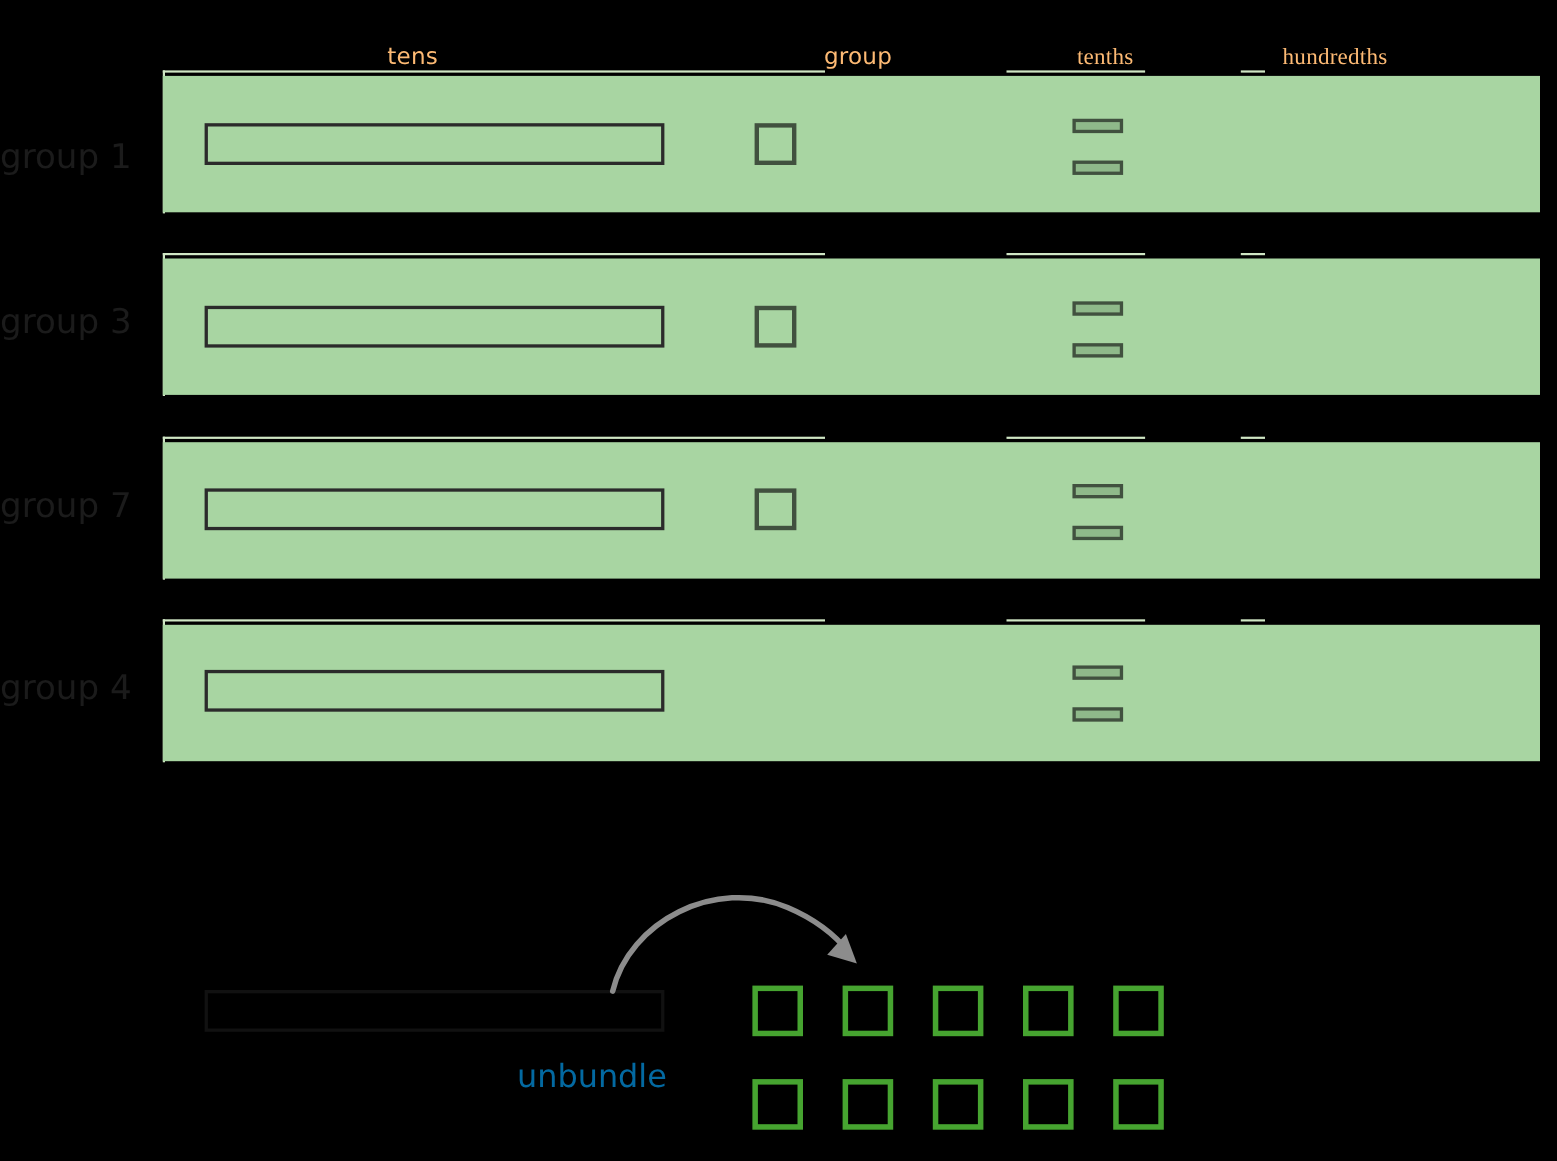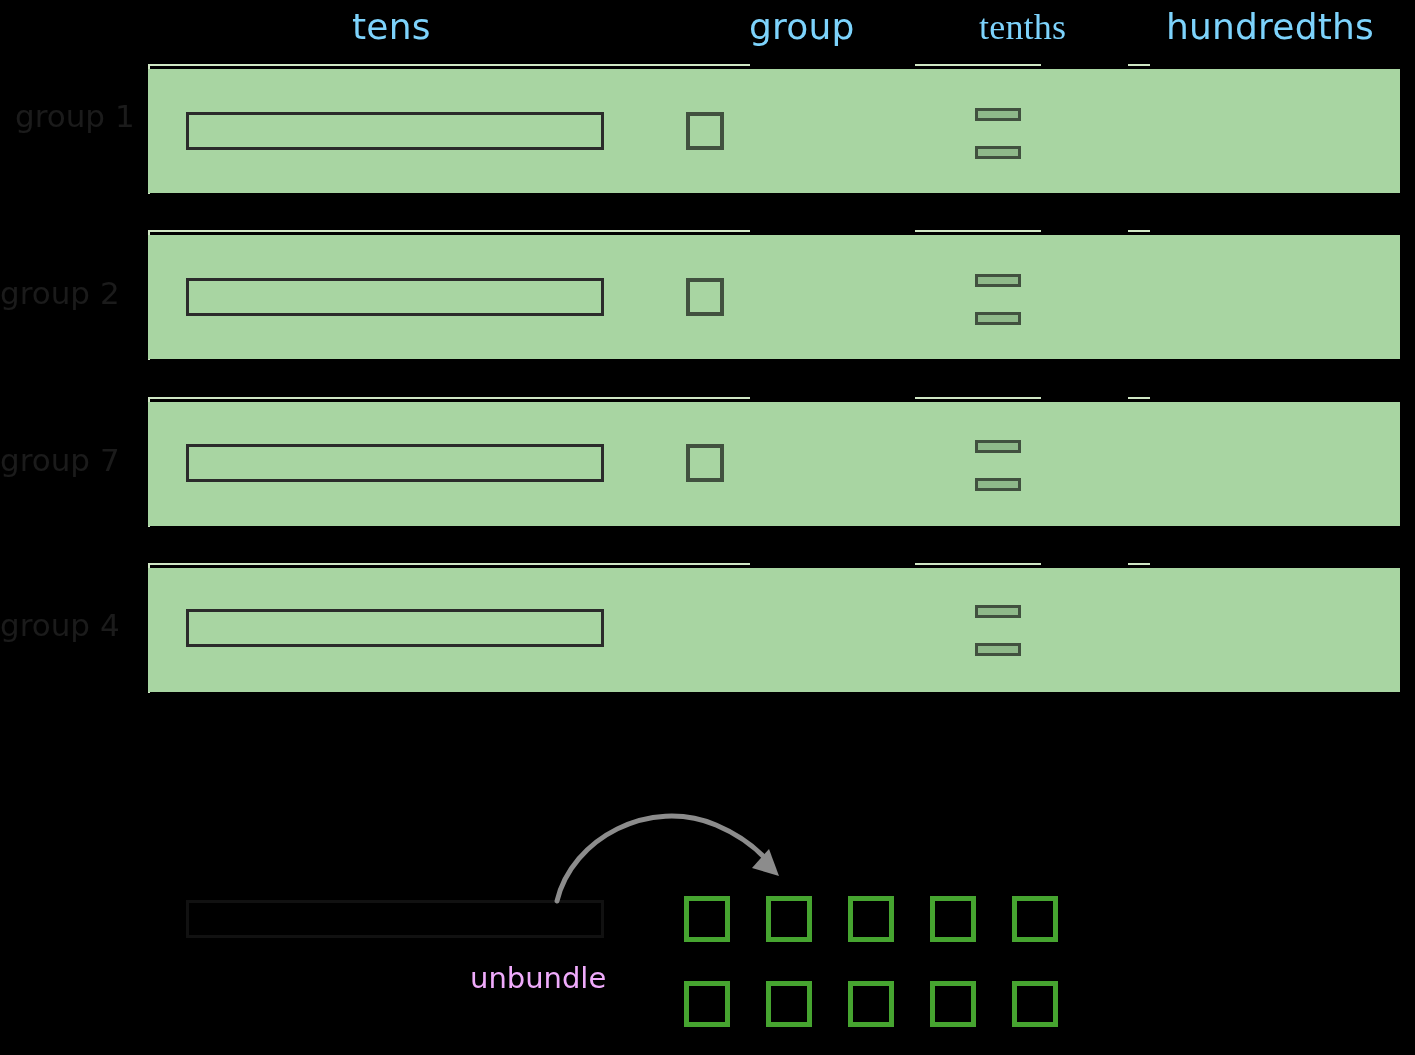--- a/index.html
+++ b/index.html
@@ -14,23 +14,23 @@
     position: relative;
     width: 1415px;
     height: 1055px;
     background: #000000;
     overflow: hidden;
   }
 
   
   .col-header {
     position: absolute;
-    top: 8px;
-    color: #7dd3fc;
-    font-size: 36px;
+    top: 32px;
+    color: #fdba74;
+    font-size: 21px;
     font-weight: 400;
     letter-spacing: 0.2px;
     white-space: nowrap;
     line-height: 38px;
   }
 
   
   .group-label {
     position: absolute;
     color: #1b1b1b;
@@ -81,21 +81,21 @@
   .tenth-stick {
     position: absolute;
     box-sizing: border-box;
     border: 3px solid #41513f;
     background: #8fb98a;
   }
 
   
   .unbundle-label {
     position: absolute;
-    color: #f0abfc;
+    color: #0369a1;
     font-size: 29px;
     line-height: 36px;
     white-space: nowrap;
   }
   .loose-square {
     position: absolute;
     box-sizing: border-box;
     border: 5px solid #46a430;
     background: transparent;
   }
@@ -110,40 +110,40 @@
 </style>
 </head>
 <body>
 
 <div id="stage">
 
   <div>
     <div class="col-header" style="left:352px;">tens</div>
     <div class="col-header" style="left:749px;">group</div>
     <div class="col-header" style="left:979px;font-family:Liberation Serif, serif;">tenths</div>
-    <div class="col-header" style="left:1166px;">hundredths</div>
-  </div>
-
-  <div class="group-label" style="left:0px; top:97px;padding-left:15px;">group 1</div>
+    <div class="col-header" style="left:1166px;font-family:Liberation Serif, serif;">hundredths</div>
+  </div>
+
+  <div class="group-label" style="left:0px; top:124px;">group 1</div>
 
   <div>
     <div class="divider" style="left:148px;  top:64px; width:602px;"></div>
     <div class="divider" style="left:915px;  top:64px; width:126px;"></div>
     <div class="divider" style="left:1128px; top:64px; width:22px;"></div>
     <div class="edge-left" style="left:148px; top:64px; height:130px;"></div>
 
     <div class="pv-bar" style="left:148px; top:69px; width:1252px; height:124px;"></div>
 
     <div class="rod" style="left:186px; top:112px; width:418px; height:38px;"></div>
     <div class="ones-square" style="left:686px; top:112px; width:38px; height:38px;"></div>
     <div class="tenth-stick" style="left:975px; top:108px; width:46px; height:13px;"></div>
     <div class="tenth-stick" style="left:975px; top:146px; width:46px; height:13px;"></div>
   </div>
 
-  <div class="group-label" style="left:0px; top:274px;">group 2</div>
+  <div class="group-label" style="left:0px; top:274px;">group 3</div>
 
   <div>
     <div class="divider" style="left:148px;  top:230px; width:602px;"></div>
     <div class="divider" style="left:915px;  top:230px; width:126px;"></div>
     <div class="divider" style="left:1128px; top:230px; width:22px;"></div>
     <div class="edge-left" style="left:148px; top:230px; height:130px;"></div>
 
     <div class="pv-bar" style="left:148px; top:235px; width:1252px; height:124px;"></div>
 
     <div class="rod" style="left:186px; top:278px; width:418px; height:38px;"></div>

